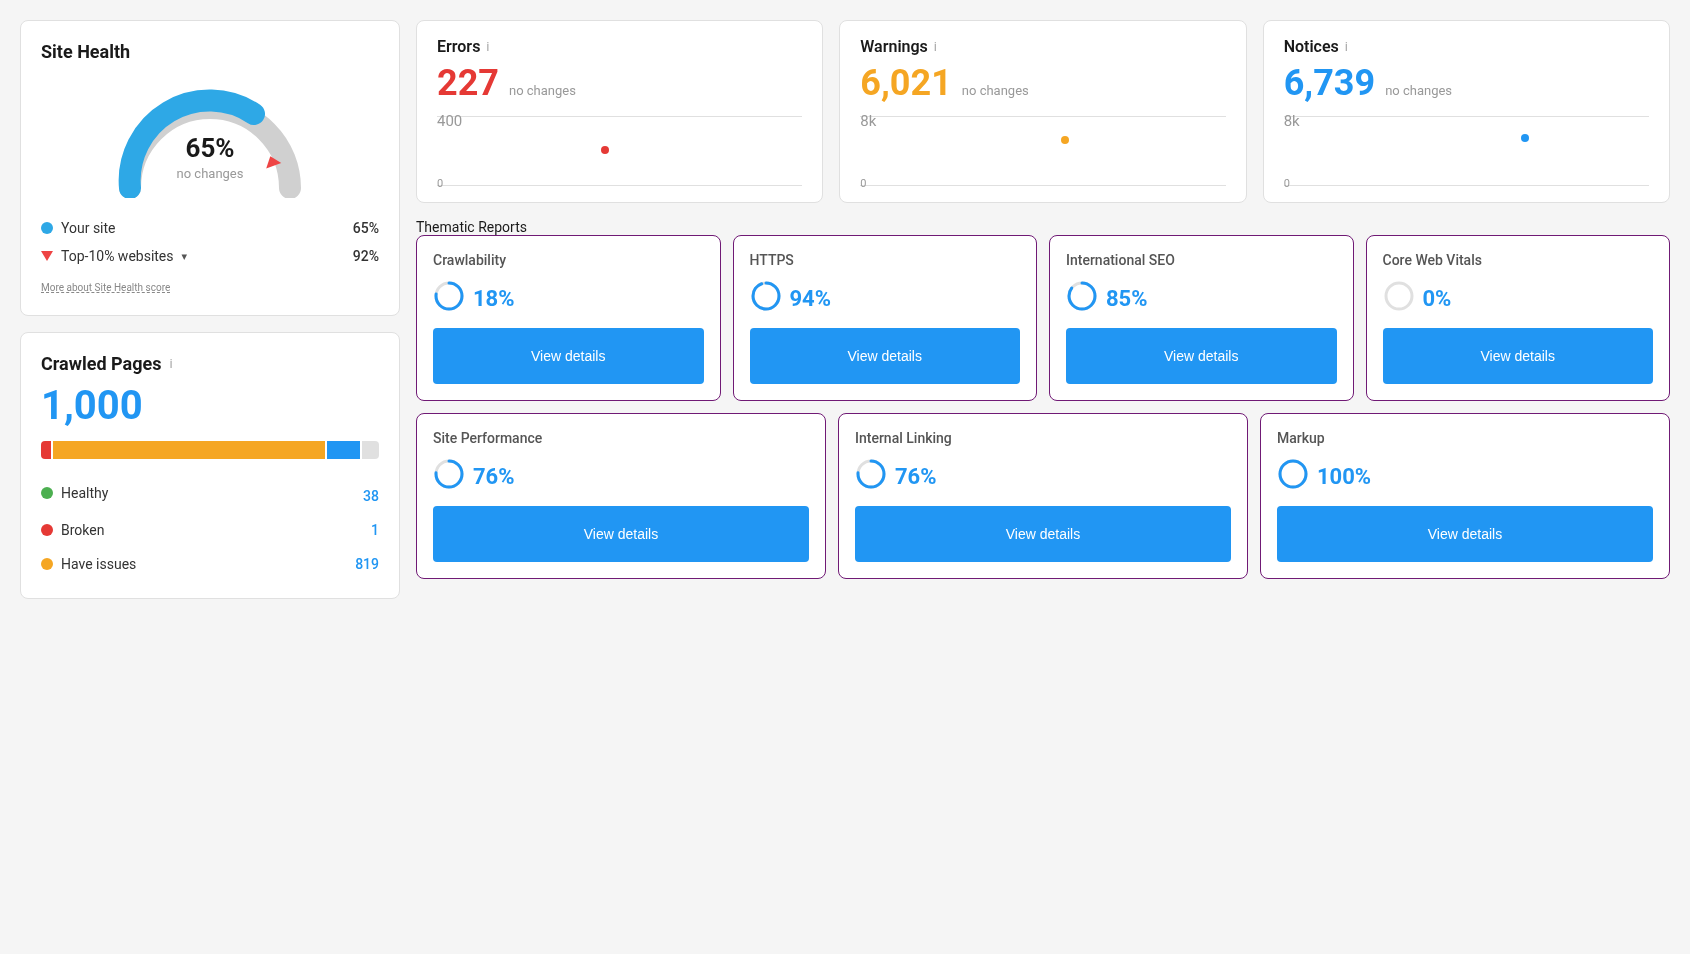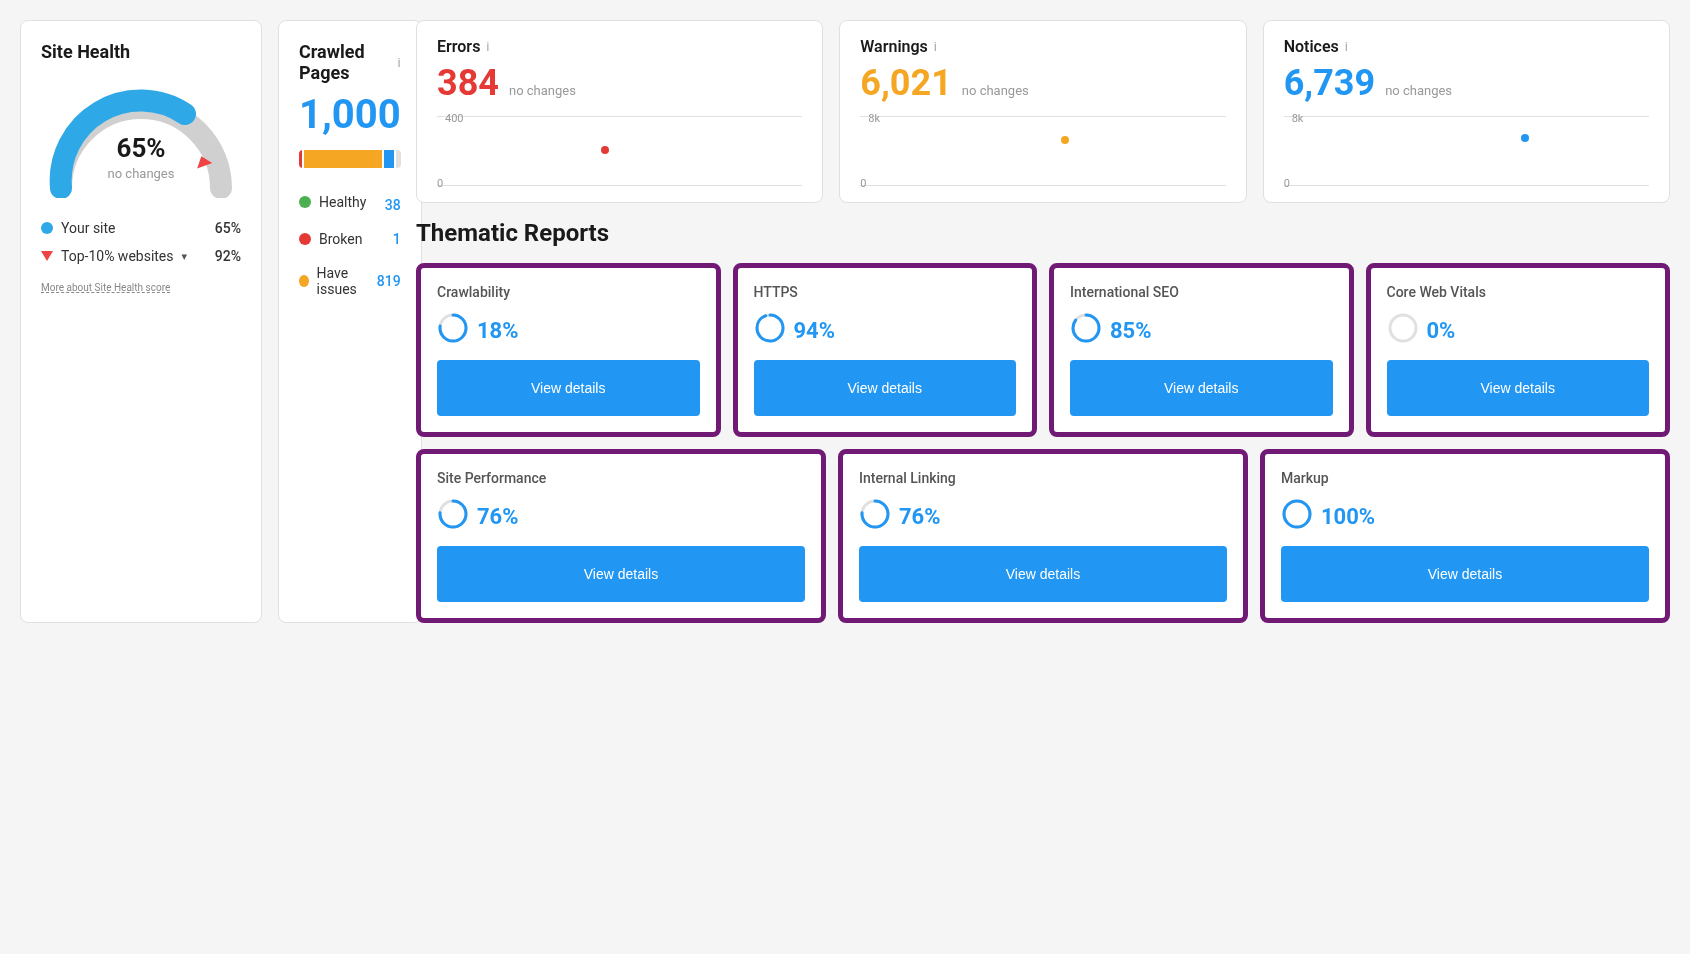--- a/index.html
+++ b/index.html
@@ -9,20 +9,21 @@
       padding: 20px;
       color: #333;
     }
     .dashboard {
       display: grid;
       grid-template-columns: 380px 1fr;
       gap: 16px;
     }
     .left-col {
       display: flex;
+      flex-direction: column;
       gap: 16px;
     }
     .card {
       background: #fff;
       border: 1px solid #e0e0e0;
       border-radius: 8px;
       padding: 20px;
     }
     .card-title {
       font-size: 18px;
@@ -185,58 +186,57 @@
     .chart-line {
       position: absolute;
       left: 0; right: 0;
       border-top: 1px solid #e0e0e0;
     }
     .chart-line-top { top: 0; }
     .chart-line-bottom { bottom: 0; }
     .chart-label-top {
       position: absolute;
       top: -4px;
-      left: 8px;
-      font-size: 11px;
+      left: 0;
+      font-size: 15px;
       color: #999;
     }
     .chart-label-bottom {
       position: absolute;
       bottom: -4px;
       left: 0;
       font-size: 11px;
       color: #999;
     }
     .chart-dot {
       position: absolute;
       width: 8px;
       height: 8px;
       border-radius: 50%;
     }
     
     .thematic-title {
-      font-size: 24px;
-      font-weight: 700;
+      font-size: 14px;
+      font-weight: 400;
       color: #1a1a1a;
-      margin-bottom: 16px;
     }
     .reports-grid {
       display: grid;
       grid-template-columns: repeat(4, 1fr);
       gap: 12px;
       margin-bottom: 12px;
     }
     .reports-grid-bottom {
       display: grid;
       grid-template-columns: repeat(3, 1fr);
       gap: 12px;
     }
     .report-card {
       background: #fff;
-      border: 5px solid #701a75;
+      border: 1px solid #701a75;
       border-radius: 8px;
       padding: 16px;
       display: flex;
       flex-direction: column;
       gap: 12px;
     }
     .report-name {
       font-size: 14px;
       color: #555;
       font-weight: 500;
@@ -358,21 +358,21 @@
   <div class="right-col">
 
     <div class="metrics-row">
 
       <div class="metric-card">
         <div class="metric-header">
           <span class="metric-label">Errors</span>
           <span class="info-icon">i</span>
         </div>
         <div class="metric-value-row">
-          <span class="metric-value metric-value-errors">384</span>
+          <span class="metric-value metric-value-errors">227</span>
           <span class="metric-no-changes">no changes</span>
         </div>
         <div class="mini-chart">
           <div class="chart-line chart-line-top"></div>
           <span class="chart-label-top">400</span>
           <div class="chart-line chart-line-bottom"></div>
           <span class="chart-label-bottom">0</span>
           <div class="chart-dot" style="background:#e53935; top:30px; left:45%;"></div>
         </div>
       </div>

